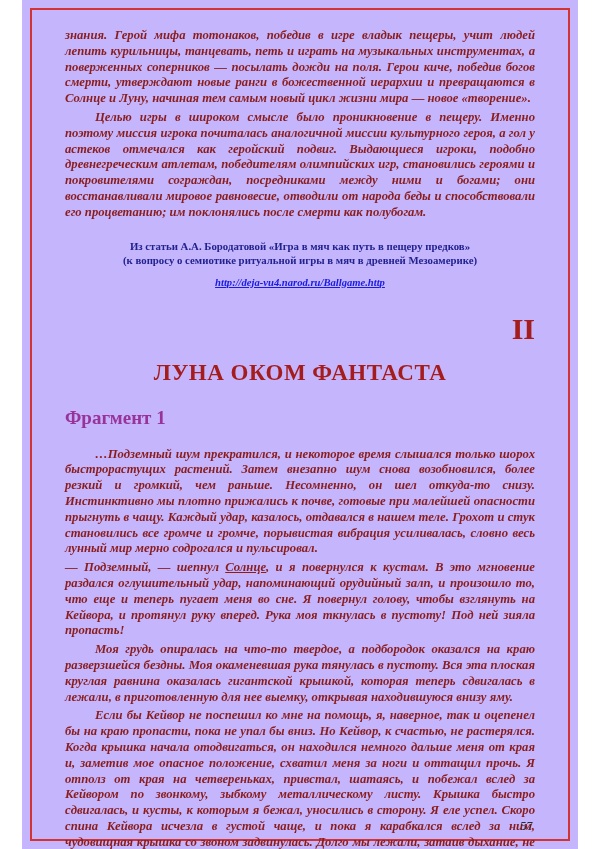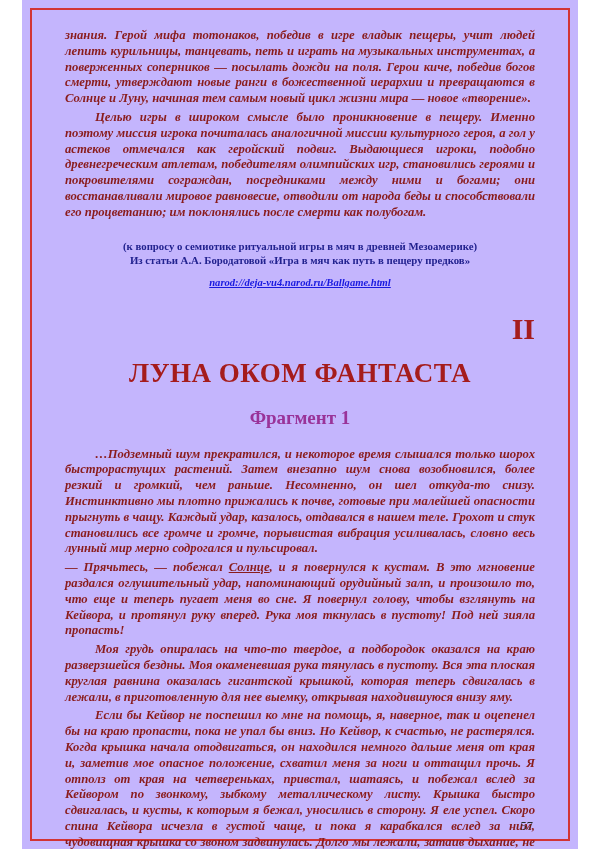--- a/index.html
+++ b/index.html
@@ -67,27 +67,27 @@
     font-style: normal;
     font-size: 30px;
     line-height: 34px;
   }
   .sectitle {
     margin: 10px 0 0 0;
     text-align: center;
     color: var(--heading, #a51c1c);
     font-weight: bold;
     font-style: normal;
-    font-size: 27px;
+    font-size: 23px;
     line-height: 34px;
     letter-spacing: 0.5px;
   }
   .subtitle {
     margin: 16px 0 0 0;
-    text-align: center;
+    text-align: left;
     color: var(--subtitle, #993399);
     font-weight: bold;
     font-style: normal;
     font-size: 19px;
     line-height: 24px;
   }
   .bodyblock { margin-top: 17px; }
   .charlink {
     text-decoration: underline;
     color: inherit;
@@ -108,35 +108,35 @@
 
 <div class="page">
   <div class="frame"></div>
 
   <div class="content">
 
     <p class="rtext">знания. Герой мифа тотонаков, победив в игре владык пещеры, учит людей лепить курильницы, танцевать, петь и играть на музыкальных инструментах, а поверженных соперников — посылать дожди на поля. Герои киче, победив богов смерти, утверждают новые ранги в божественной иерархии и превращаются в Солнце и Луну, начиная тем самым новый цикл жизни мира — новое «творение».</p>
     <p class="rtext indent">Целью игры в широком смысле было проникновение в пещеру. Именно поэтому миссия игрока почиталась аналогичной миссии культурного героя, а гол у астеков отмечался как геройский подвиг. Выдающиеся игроки, подобно древнегреческим атлетам, победителям олимпийских игр, становились героями и покровителями сограждан, посредниками между ними и богами; они восстанавливали мировое равновесие, отводили от народа беды и способствовали его процветанию; им поклонялись после смерти как полубогам.</p>
 
     <div class="attrib">
+      <div>Из статьи А.А. Бородатовой «Игра в мяч как путь в пещеру предков»</div>
       <div>(к вопросу о семиотике ритуальной игры в мяч в древней Мезоамерике)</div>
-      <div>Из статьи А.А. Бородатовой «Игра в мяч как путь в пещеру предков»</div>
     </div>
 
     <div class="linkline">
-      <a>narod://deja-vu4.narod.ru/Ballgame.html</a>
+      <a>http://deja-vu4.narod.ru/Ballgame.http</a>
     </div>
 
     <h1 class="secnum">II</h1>
     <h1 class="sectitle">ЛУНА ОКОМ ФАНТАСТА</h1>
     <h2 class="subtitle">Фрагмент 1</h2>
 
     <div class="bodyblock">
       <p class="rtext indent">…Подземный шум прекратился, и некоторое время слышался только шорох быстрорастущих растений. Затем внезапно шум снова возобновился, более резкий и громкий, чем раньше. Несомненно, он шел откуда-то снизу. Инстинктивно мы плотно прижались к почве, готовые при малейшей опасности прыгнуть в чащу. Каждый удар, казалось, отдавался в нашем теле. Грохот и стук становились все громче и громче, порывистая вибрация усиливалась, словно весь лунный мир мерно содрогался и пульсировал.</p>
-      <p class="rtext"><span>— Прячьтесь, — побежал </span><span class="charlink">Солнце</span><span>, и я повернулся к кустам. В это мгновение раздался оглушительный удар, напоминающий орудийный залп, и произошло то, что еще и теперь пугает меня во сне. Я повернул голову, чтобы взглянуть на Кейвора, и протянул руку вперед. Рука моя ткнулась в пустоту! Под ней зияла пропасть!</span></p>
+      <p class="rtext"><span>— Подземный, — шепнул </span><span class="charlink">Солнце</span><span>, и я повернулся к кустам. В это мгновение раздался оглушительный удар, напоминающий орудийный залп, и произошло то, что еще и теперь пугает меня во сне. Я повернул голову, чтобы взглянуть на Кейвора, и протянул руку вперед. Рука моя ткнулась в пустоту! Под ней зияла пропасть!</span></p>
       <p class="rtext indent">Моя грудь опиралась на что-то твердое, а подбородок оказался на краю разверзшейся бездны. Моя окаменевшая рука тянулась в пустоту. Вся эта плоская круглая равнина оказалась гигантской крышкой, которая теперь сдвигалась в лежали, в приготовленную для нее выемку, открывая находившуюся внизу яму.</p>
       <p class="rtext indent">Если бы Кейвор не поспешил ко мне на помощь, я, наверное, так и оцепенел бы на краю пропасти, пока не упал бы вниз. Но Кейвор, к счастью, не растерялся. Когда крышка начала отодвигаться, он находился немного дальше меня от края и, заметив мое опасное положение, схватил меня за ноги и оттащил прочь. Я отполз от края на четвереньках, привстал, шатаясь, и побежал вслед за Кейвором по звонкому, зыбкому металлическому листу. Крышка быстро сдвигалась, и кусты, к которым я бежал, уносились в сторону. Я еле успел. Скоро спина Кейвора исчезла в густой чаще, и пока я карабкался вслед за ним, чудовищная крышка со звоном задвинулась. Долго мы лежали, затаив дыхание, не смея подползти к краю бездны.</p>
     </div>
 
   </div>
 
   <div class="pagenum">57</div>
 </div>
 
 </body></html>

